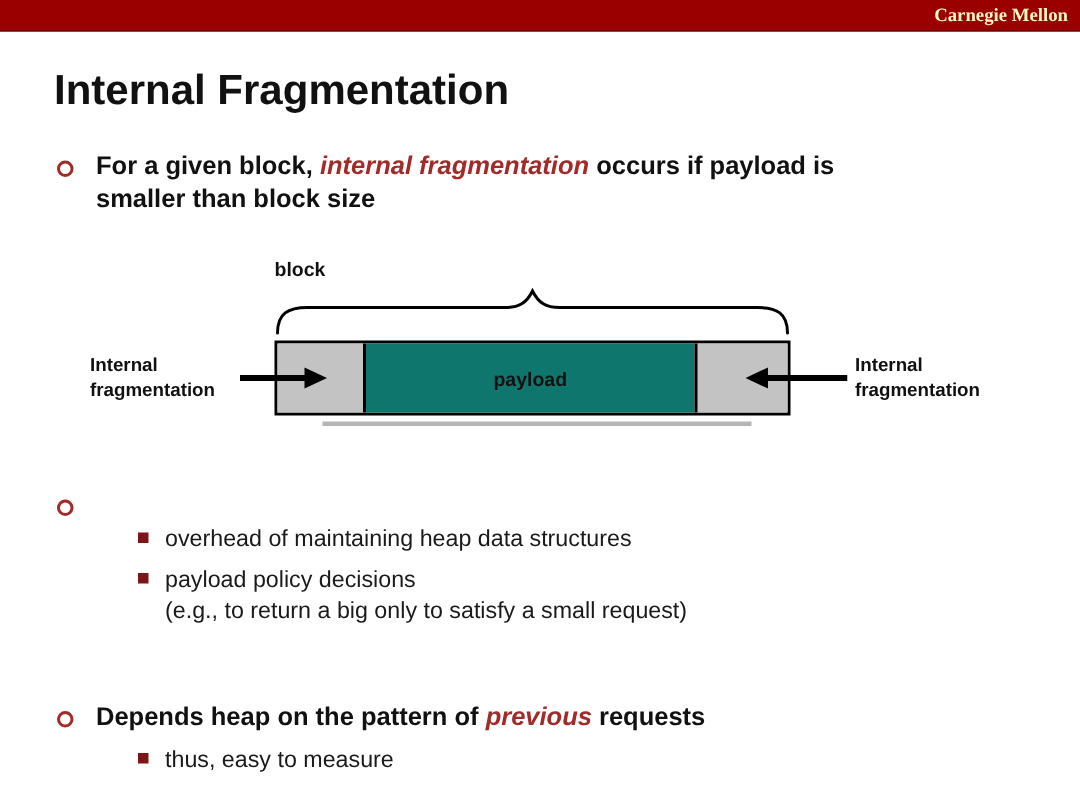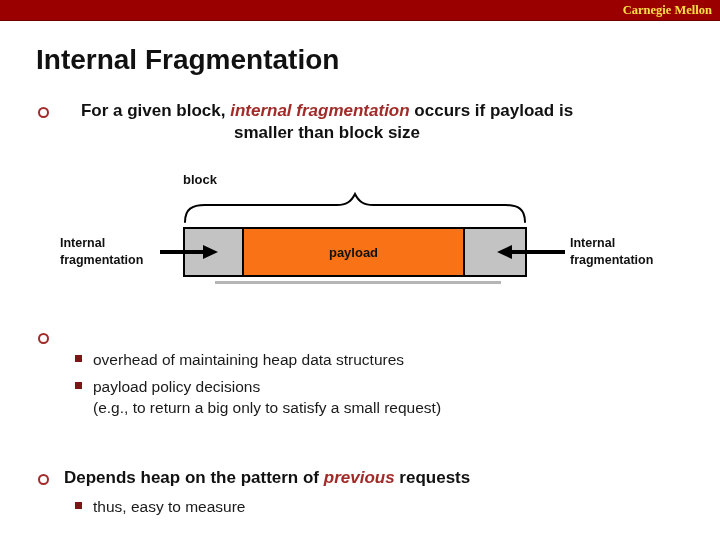--- a/index.html
+++ b/index.html
@@ -17,21 +17,21 @@
   
   .topbar {
     position: absolute; left: 0; top: 0;
     width: 720px; height: 20px;
     background: #9a0000;
     border-bottom: 1px solid #6e0000;
   }
   .brand {
     position: absolute; right: 8px; top: 0;
     line-height: 20px;
-    color: #fde047;
+    color: #fef9c3;
     font-family: "Liberation Serif", serif;
     font-weight: bold;
     font-size: 12.5px;
   }
   
   .title {
     position: absolute; left: 36px; top: 44px;
     font-size: 28px; font-weight: bold; color: #111111;
     letter-spacing: 0px;
   }
@@ -61,37 +61,37 @@
   }
   .mem-box {
     position: absolute; left: 183px; top: 227px;
     width: 344px; height: 50px;
     display: flex; flex-direction: row;
     border: 2px solid #000000;
     box-sizing: border-box;
   }
   .seg { box-sizing: border-box; height: 100%; }
   .seg-gray-left  { width: 59px; background: #c3c3c3; border-right: 2px solid #000; }
-  .seg-green      { flex: 1; background: #f97316; display: flex; align-items: center; justify-content: center; }
+  .seg-green      { flex: 1; background: #0f766e; display: flex; align-items: center; justify-content: center; }
   .seg-gray-right { width: 62px; background: #c3c3c3; border-left: 2px solid #000; }
   .payload-label { font-size: 13px; font-weight: bold; color: #111111; }
   .box-shadow-line {
     position: absolute; left: 215px; top: 281px;
     width: 286px; height: 3px; background: #b5b5b5;
   }
   .side-label {
     position: absolute; top: 235px; width: 104px;
     font-size: 12.5px; font-weight: bold; color: #111111;
     line-height: 17px;
   }
   .side-label.left  { left: 60px; }
   .side-label.right { left: 570px; width: 110px; }
   .arrow-svg { position: absolute; top: 244px; }
   
-  .sublist { position: absolute; left: 75px; }
+  .sublist { position: absolute; left: 92px; }
   .subitem {
     position: relative;
     padding-left: 18px;
     font-size: 15.5px; color: #1a1a1a;
     line-height: 21px;
     margin-bottom: 6px;
     font-weight: normal;
   }
   .sq-bullet {
     position: absolute; left: 0; top: 6px;
@@ -105,21 +105,21 @@
 
 <div class="slide">
 
   <div class="topbar">
     <span class="brand">Carnegie Mellon</span>
   </div>
 
   <div class="title">Internal Fragmentation</div>
 
   <span class="ring-bullet" style="left:38px; top:107px;"></span>
-  <div class="l1-text" style="left:52px; top:100px; width:550px;text-align:center;">
+  <div class="l1-text" style="left:64px; top:100px; width:550px;">
     <span>For a given block, </span><span class="em-red">internal fragmentation</span><span> occurs if payload is smaller than block size</span>
   </div>
 
   <div class="block-label">block</div>
 
   <svg class="brace-svg" width="344" height="34" viewBox="0 0 344 34">
     <path d="M2,30 C2,17 9,13 22,13 L154,13 C163,13 168,10 172,2
              C176,10 181,13 190,13 L322,13 C335,13 342,17 342,30" fill="none" stroke="#000000" stroke-width="2" stroke-linecap="round"></path>
   </svg>
 

